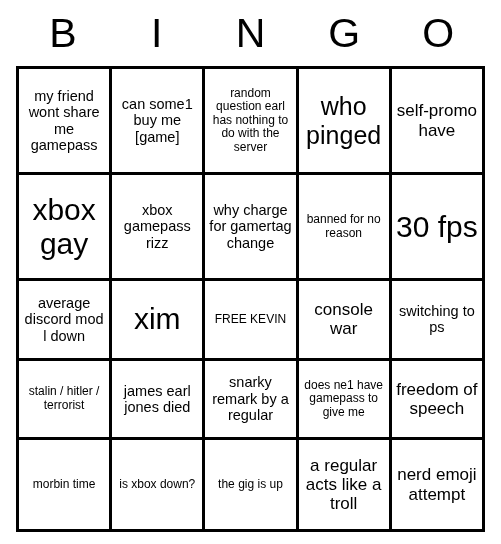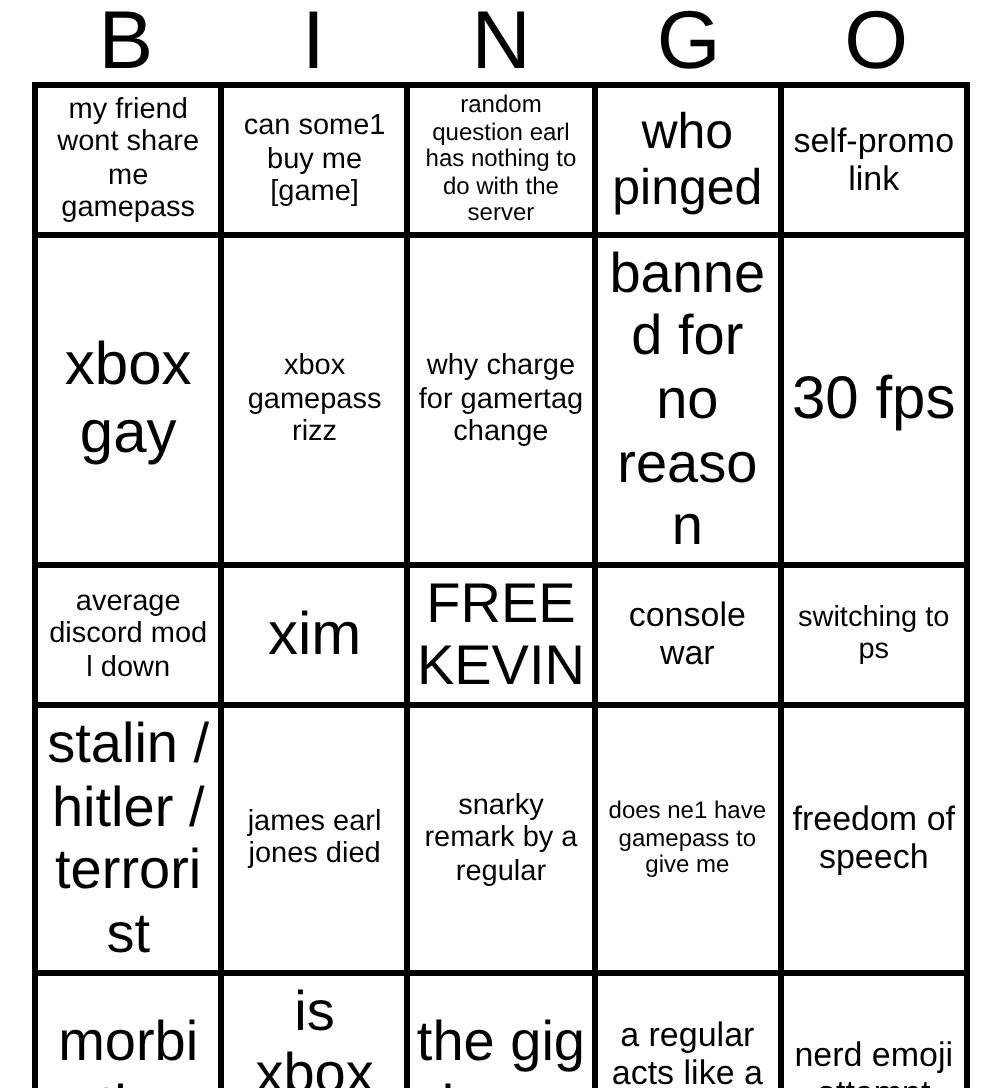--- a/index.html
+++ b/index.html
@@ -59,21 +59,21 @@
     padding: 2px 3px;
     box-sizing: border-box;
     line-height: 1.13;
     word-wrap: break-word;
     overflow-wrap: break-word;
     hyphens: none;
   }
   .sz-xs { font-size: 12px; line-height: 1.18; }
   .sz-s  { font-size: 14.5px; line-height: 1.16; }
   .sz-m  { font-size: 17px; line-height: 1.15; }
-  .sz-l  { font-size: 28px; line-height: 1.13; }
+  .sz-l  { font-size: 12px; line-height: 1.13; }
   .sz-xl { font-size: 25px; line-height: 1.1; }
   .sz-xxl{ font-size: 30px; line-height: 1.08; }
   .cell-text {
     display: block;
     width: 100%;
   }
 </style>
 </head>
 <body>
 
@@ -97,21 +97,21 @@
           <td class="sz-s">
               <span class="cell-text">can some1 buy me [game]</span>
             </td>
           <td class="sz-xs">
               <span class="cell-text">random question earl has nothing to do with the server</span>
             </td>
           <td class="sz-xl">
               <span class="cell-text">who pinged</span>
             </td>
           <td class="sz-m">
-              <span class="cell-text">self-promo link</span>
+              <span class="cell-text">self-promo have</span>
             </td>
         </tr>
         <tr>
           <td class="sz-xxl">
               <span class="cell-text">xbox gay</span>
             </td>
           <td class="sz-s">
               <span class="cell-text">xbox gamepass rizz</span>
             </td>
           <td class="sz-s">

